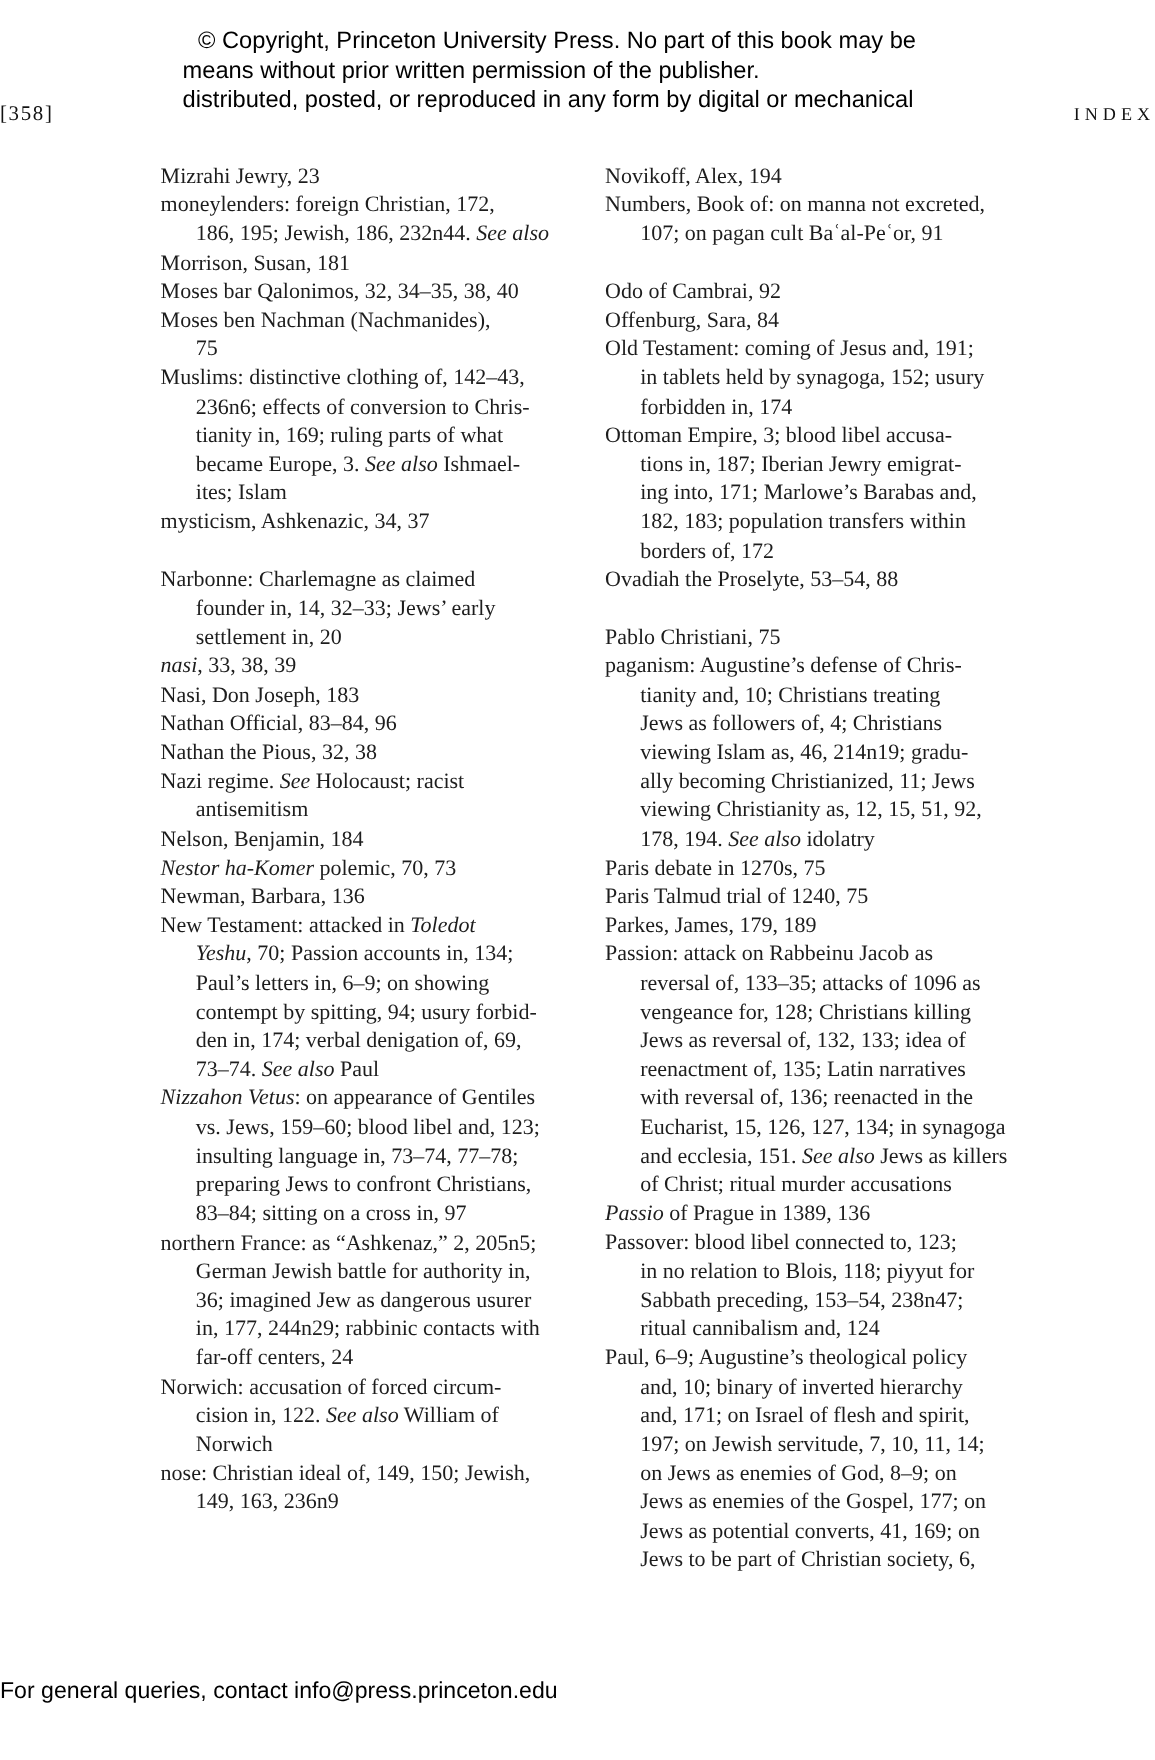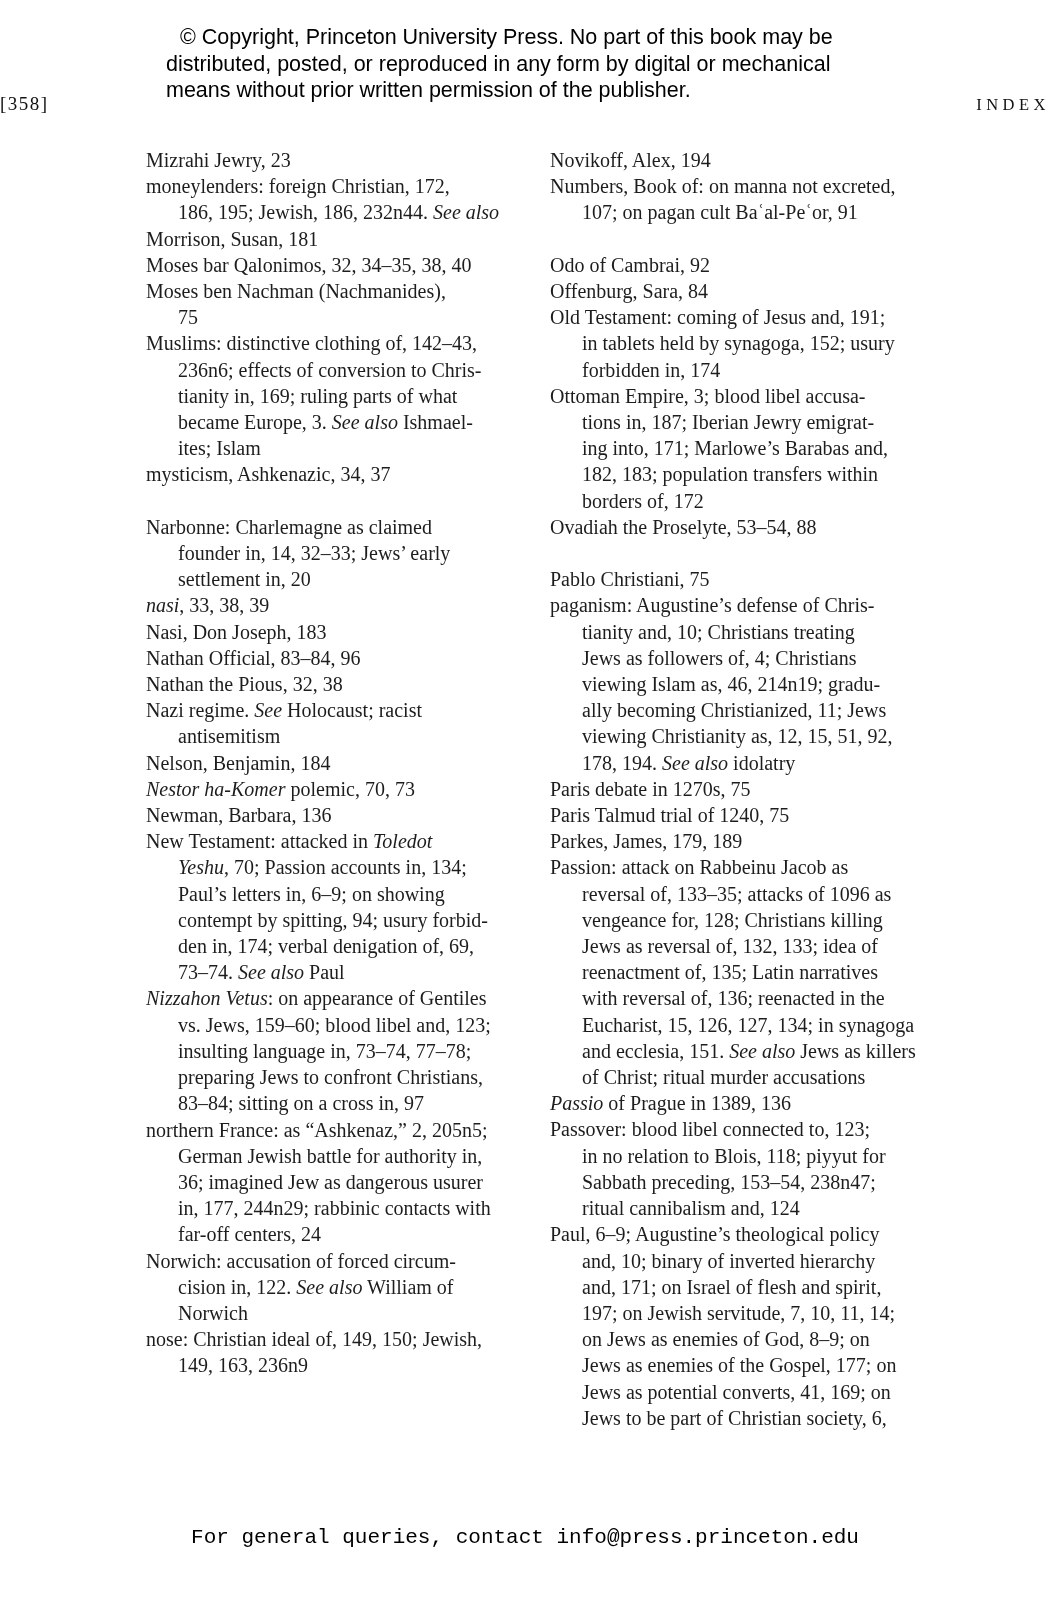--- a/index.html
+++ b/index.html
@@ -21,33 +21,33 @@
   .pagenum { font-size:19px; letter-spacing:1.5px; }
   .indexlabel { font-size:16.5px; letter-spacing:4.5px;margin-left:36px; }
   .col { position:absolute; top:147px; font-size:20px; line-height:26.2px; }
   .col0 { left:146px; width:386px; }
   .col1 { left:538px; width:394px;margin-left:12px; }
   .entry.gap { margin-top:26.2px; }
   .ln { white-space:nowrap; }
   .ln.cont { padding-left:32px; }
   .it { font-style:italic; }
   .footer {
-    position:absolute; top:1526px; left:0; width:100%; text-align:center;
-    font-family:Liberation Mono, monospace; font-size:21px; color:#000000;
+    position:absolute; top:1526px; left:0; width:100%; 
+    font-family:Liberation Sans, sans-serif; font-size:21px; color:#000000;
   }
 </style>
 </head>
 <body>
 
 <div class="page">
 
   <div class="copyright">
     <div class="l0">© Copyright, Princeton University Press. No part of this book may be</div>
+    <div>means without prior written permission of the publisher.</div>
     <div>distributed, posted, or reproduced in any form by digital or mechanical</div>
-    <div>means without prior written permission of the publisher.</div>
   </div>
 
   <div class="pagehead">
     <span class="pagenum">[358]</span>
     <span class="indexlabel">INDEX</span>
   </div>
 
   <div class="col col0">
       <div class="entry">
         <div class="ln"><span>Mizrahi Jewry, 23</span></div>

